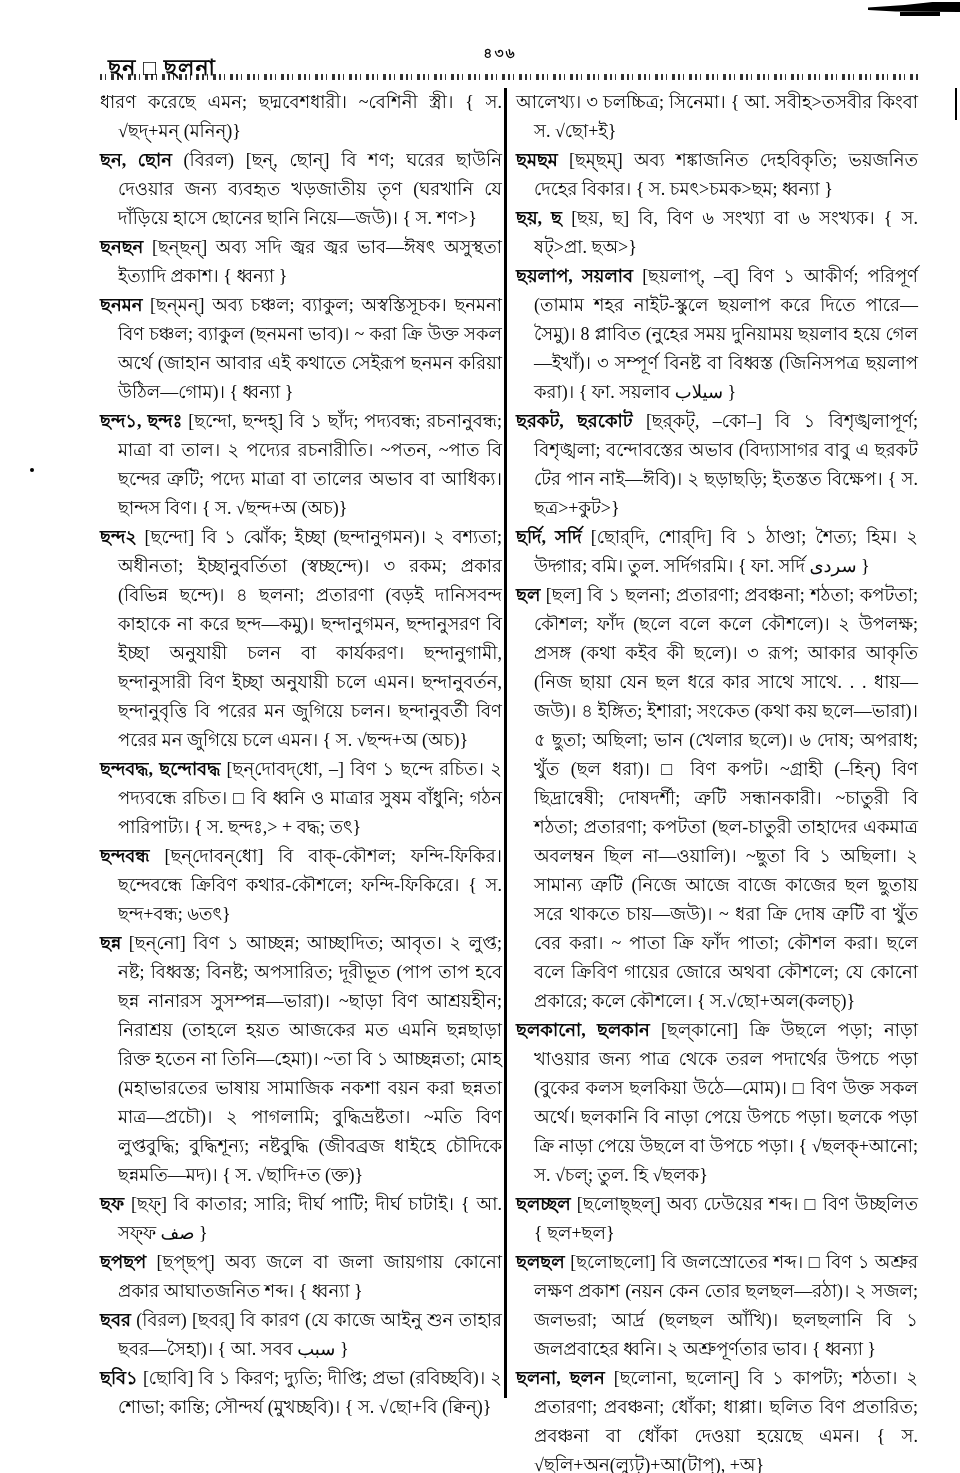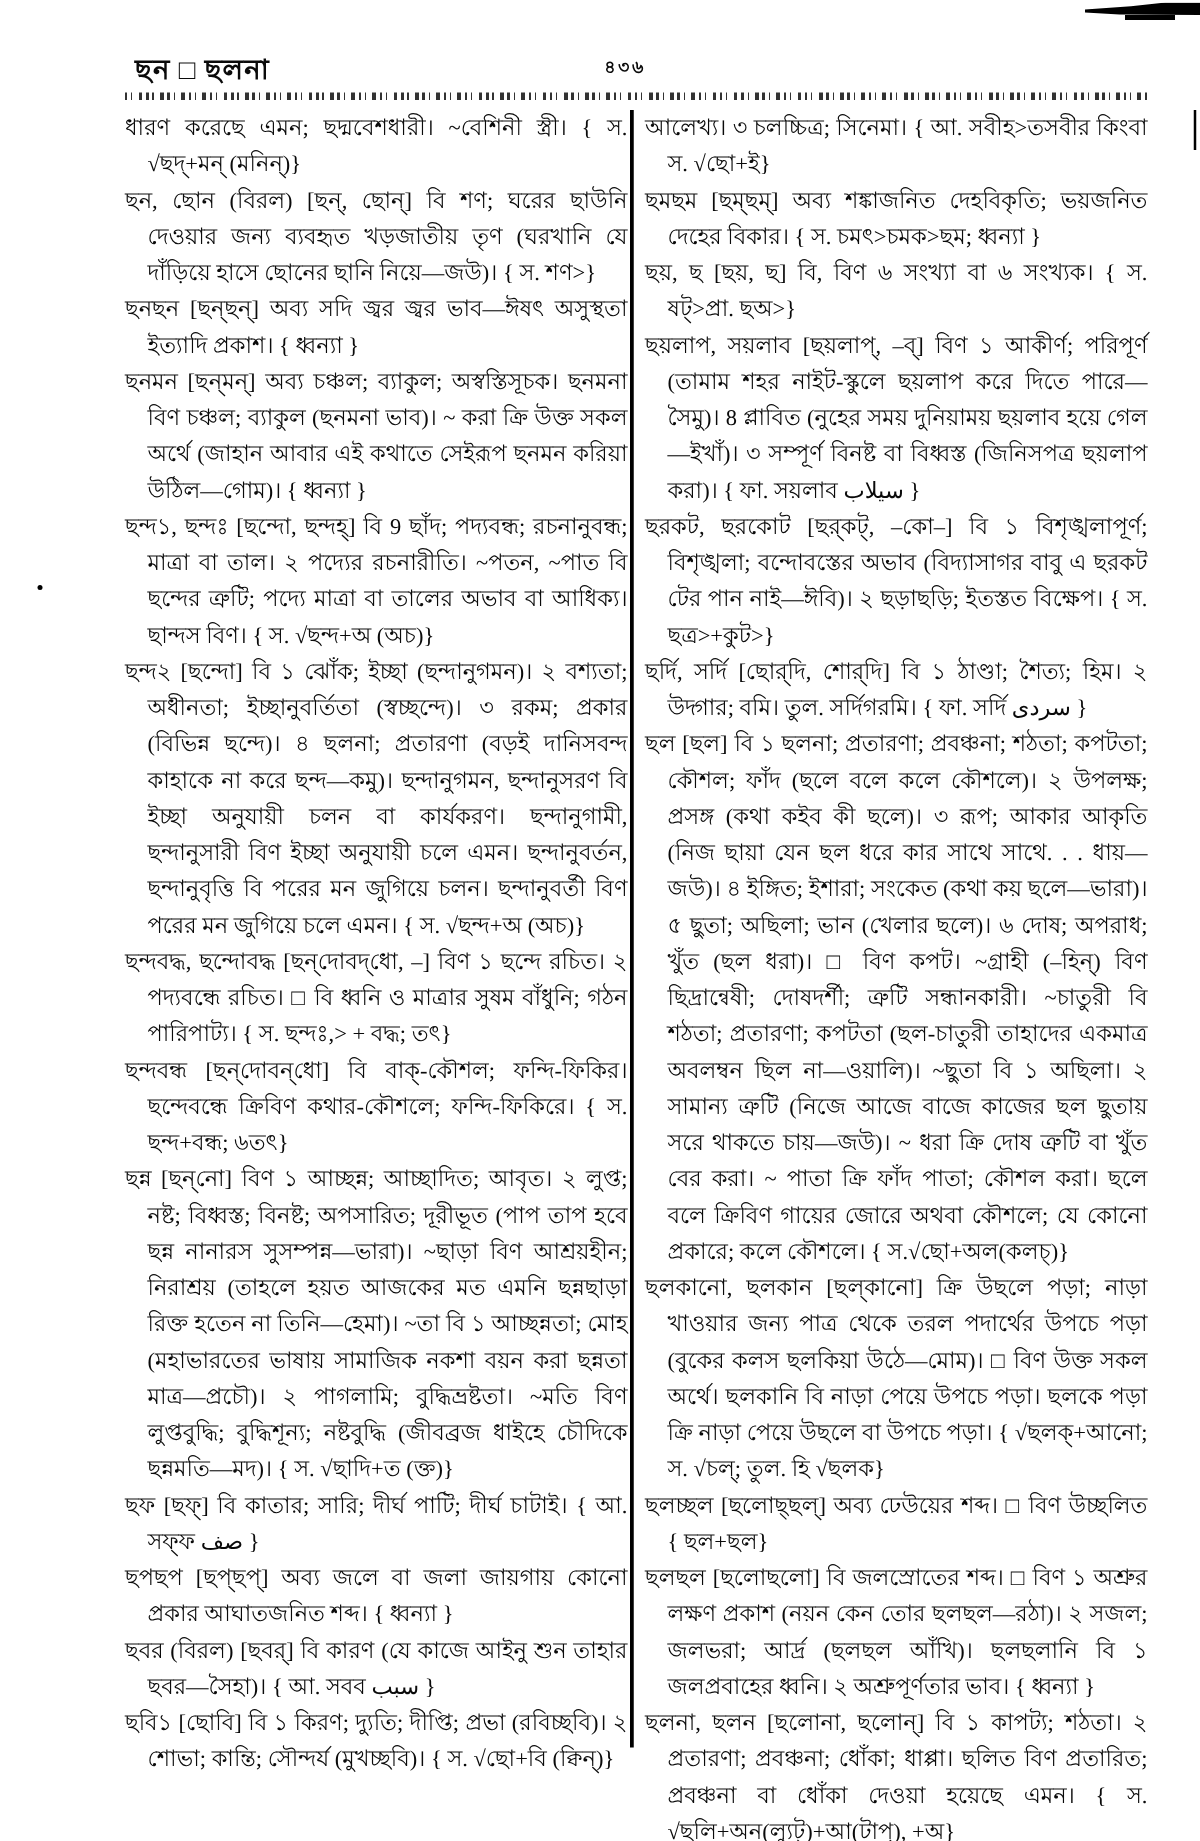--- a/index.html
+++ b/index.html
@@ -7,21 +7,21 @@
     width:960px;height:1473px;
     background:#ffffff;
     font-family:"Liberation Serif","DejaVu Serif",serif;
     color:#0a0a0a;
     position:relative;
     overflow:hidden;
   }
   .page{position:absolute;inset:0;}
   
   .running-head{
-    position:absolute;top:38px;left:108px;
+    position:absolute;top:50px;left:108px;
     font-size:22px;font-weight:bold;letter-spacing:1px;
   }
   .page-number{
     position:absolute;top:42px;left:440px;width:120px;
     text-align:center;font-size:14px;font-weight:bold;letter-spacing:2px;
   }
   
   .header-rule{
     position:absolute;top:74px;left:100px;width:820px;height:6px;
     background:
@@ -50,21 +50,21 @@
     position:absolute;top:88px;
     font-size:18px;line-height:29px;
     text-align:justify;
   }
   .col-left{left:100px;width:402px;}
   .col-right{left:516px;width:402px;}
   .col-divider{
     position:absolute;top:88px;left:504px;width:3px;height:1310px;background:#000;
   }
   p.entry{margin:0;padding-left:18px;text-indent:-18px;}
-  p.entry .hw{font-weight:normal;}
+  p.entry .hw{font-weight:bold;}
   p.entry .ref-arrow{font-weight:normal;}
 </style>
 </head>
 <body>
 
 <div class="page">
 
   <div class="running-head">
     <span>ছন □ ছলনা</span>
   </div>
@@ -78,21 +78,21 @@
   <div class="artifact-right-tick"></div>
   <div class="artifact-left-dot"></div>
 
   <div class="col-divider"></div>
 
   <div class="column col-left">
       <p class="entry"><span class="body">ধারণ করেছে এমন; ছদ্মবেশধারী। ~বেশিনী স্ত্রী। { স. √ছদ্+মন্ (মনিন্)}</span></p>
       <p class="entry"><span class="hw">ছন, ছোন</span> <span class="body">(বিরল) [ছন্, ছোন্] বি শণ; ঘরের ছাউনি দেওয়ার জন্য ব্যবহৃত খড়জাতীয় তৃণ (ঘরখানি যে দাঁড়িয়ে হাসে ছোনের ছানি নিয়ে—জউ)। { স. শণ&gt;}</span></p>
       <p class="entry"><span class="hw">ছনছন</span> <span class="body">[ছন্‌ছন্] অব্য সদি জ্বর জ্বর ভাব—ঈষৎ অসুস্থতা ইত্যাদি প্রকাশ। { ধ্বন্যা }</span></p>
       <p class="entry"><span class="hw">ছনমন</span> <span class="body">[ছন্‌মন্] অব্য চঞ্চল; ব্যাকুল; অস্বস্তিসূচক। ছনমনা বিণ চঞ্চল; ব্যাকুল (ছনমনা ভাব)। ~ করা ক্রি উক্ত সকল অর্থে (জাহান আবার এই কথাতে সেইরূপ ছনমন করিয়া উঠিল—গোম)। { ধ্বন্যা }</span></p>
-      <p class="entry"><span class="hw">ছন্দ১, ছন্দঃ</span> <span class="body">[ছন্দো, ছন্দহ্] বি 9 ছাঁদ; পদ্যবন্ধ; রচনানুবন্ধ; মাত্রা বা তাল। ২ পদ্যের রচনারীতি। ~পতন, ~পাত বি ছন্দের ত্রুটি; পদ্যে মাত্রা বা তালের অভাব বা আধিক্য। ছান্দস বিণ। { স. √ছন্দ+অ (অচ)}</span></p>
+      <p class="entry"><span class="hw">ছন্দ১, ছন্দঃ</span> <span class="body">[ছন্দো, ছন্দহ্] বি ১ ছাঁদ; পদ্যবন্ধ; রচনানুবন্ধ; মাত্রা বা তাল। ২ পদ্যের রচনারীতি। ~পতন, ~পাত বি ছন্দের ত্রুটি; পদ্যে মাত্রা বা তালের অভাব বা আধিক্য। ছান্দস বিণ। { স. √ছন্দ+অ (অচ)}</span></p>
       <p class="entry"><span class="hw">ছন্দ২</span> <span class="body">[ছন্দো] বি ১ ঝোঁক; ইচ্ছা (ছন্দানুগমন)। ২ বশ্যতা; অধীনতা; ইচ্ছানুবর্তিতা (স্বচ্ছন্দে)। ৩ রকম; প্রকার (বিভিন্ন ছন্দে)। ৪ ছলনা; প্রতারণা (বড়ই দানিসবন্দ কাহাকে না করে ছন্দ—কমু)। ছন্দানুগমন, ছন্দানুসরণ বি ইচ্ছা অনুযায়ী চলন বা কার্যকরণ। ছন্দানুগামী, ছন্দানুসারী বিণ ইচ্ছা অনুযায়ী চলে এমন। ছন্দানুবর্তন, ছন্দানুবৃত্তি বি পরের মন জুগিয়ে চলন। ছন্দানুবর্তী বিণ পরের মন জুগিয়ে চলে এমন। { স. √ছন্দ+অ (অচ)}</span></p>
       <p class="entry"><span class="hw">ছন্দবদ্ধ, ছন্দোবদ্ধ</span> <span class="body">[ছন্‌দোবদ্‌ধো, –] বিণ ১ ছন্দে রচিত। ২ পদ্যবন্ধে রচিত। □ বি ধ্বনি ও মাত্রার সুষম বাঁধুনি; গঠন পারিপাট্য। { স. ছন্দঃ,&gt; + বদ্ধ; তৎ}</span></p>
       <p class="entry"><span class="hw">ছন্দবন্ধ</span> <span class="body">[ছন্‌দোবন্‌ধো] বি বাক্-কৌশল; ফন্দি-ফিকির। ছন্দেবন্ধে ক্রিবিণ কথার-কৌশলে; ফন্দি-ফিকিরে। { স. ছন্দ+বন্ধ; ৬তৎ}</span></p>
       <p class="entry"><span class="hw">ছন্ন</span> <span class="body">[ছন্‌নো] বিণ ১ আচ্ছন্ন; আচ্ছাদিত; আবৃত। ২ লুপ্ত; নষ্ট; বিধ্বস্ত; বিনষ্ট; অপসারিত; দূরীভূত (পাপ তাপ হবে ছন্ন নানারস সুসম্পন্ন—ভারা)। ~ছাড়া বিণ আশ্রয়হীন; নিরাশ্রয় (তাহলে হয়ত আজকের মত এমনি ছন্নছাড়া রিক্ত হতেন না তিনি—হেমা)। ~তা বি ১ আচ্ছন্নতা; মোহ (মহাভারতের ভাষায় সামাজিক নকশা বয়ন করা ছন্নতা মাত্র—প্রচৌ)। ২ পাগলামি; বুদ্ধিভ্রষ্টতা। ~মতি বিণ লুপ্তবুদ্ধি; বুদ্ধিশূন্য; নষ্টবুদ্ধি (জীবব্রজ ধাইহে চৌদিকে ছন্নমতি—মদ)। { স. √ছাদি+ত (ক্ত)}</span></p>
       <p class="entry"><span class="hw">ছফ</span> <span class="body">[ছফ্] বি কাতার; সারি; দীর্ঘ পাটি; দীর্ঘ চাটাই। { আ. সফ্‌ফ صف }</span></p>
       <p class="entry"><span class="hw">ছপছপ</span> <span class="body">[ছপ্‌ছপ্] অব্য জলে বা জলা জায়গায় কোনো প্রকার আঘাতজনিত শব্দ। { ধ্বন্যা }</span></p>
       <p class="entry"><span class="hw">ছবর</span> <span class="body">(বিরল) [ছবর্] বি কারণ (যে কাজে আইনু শুন তাহার ছবর—সৈহা)। { আ. সবব سبب }</span></p>
       <p class="entry"><span class="hw">ছবি১</span> <span class="body">[ছোবি] বি ১ কিরণ; দ্যুতি; দীপ্তি; প্রভা (রবিচ্ছবি)। ২ শোভা; কান্তি; সৌন্দর্য (মুখচ্ছবি)। { স. √ছো+বি (ক্বিন্)}</span></p>
     </div>
   <div class="column col-right">

